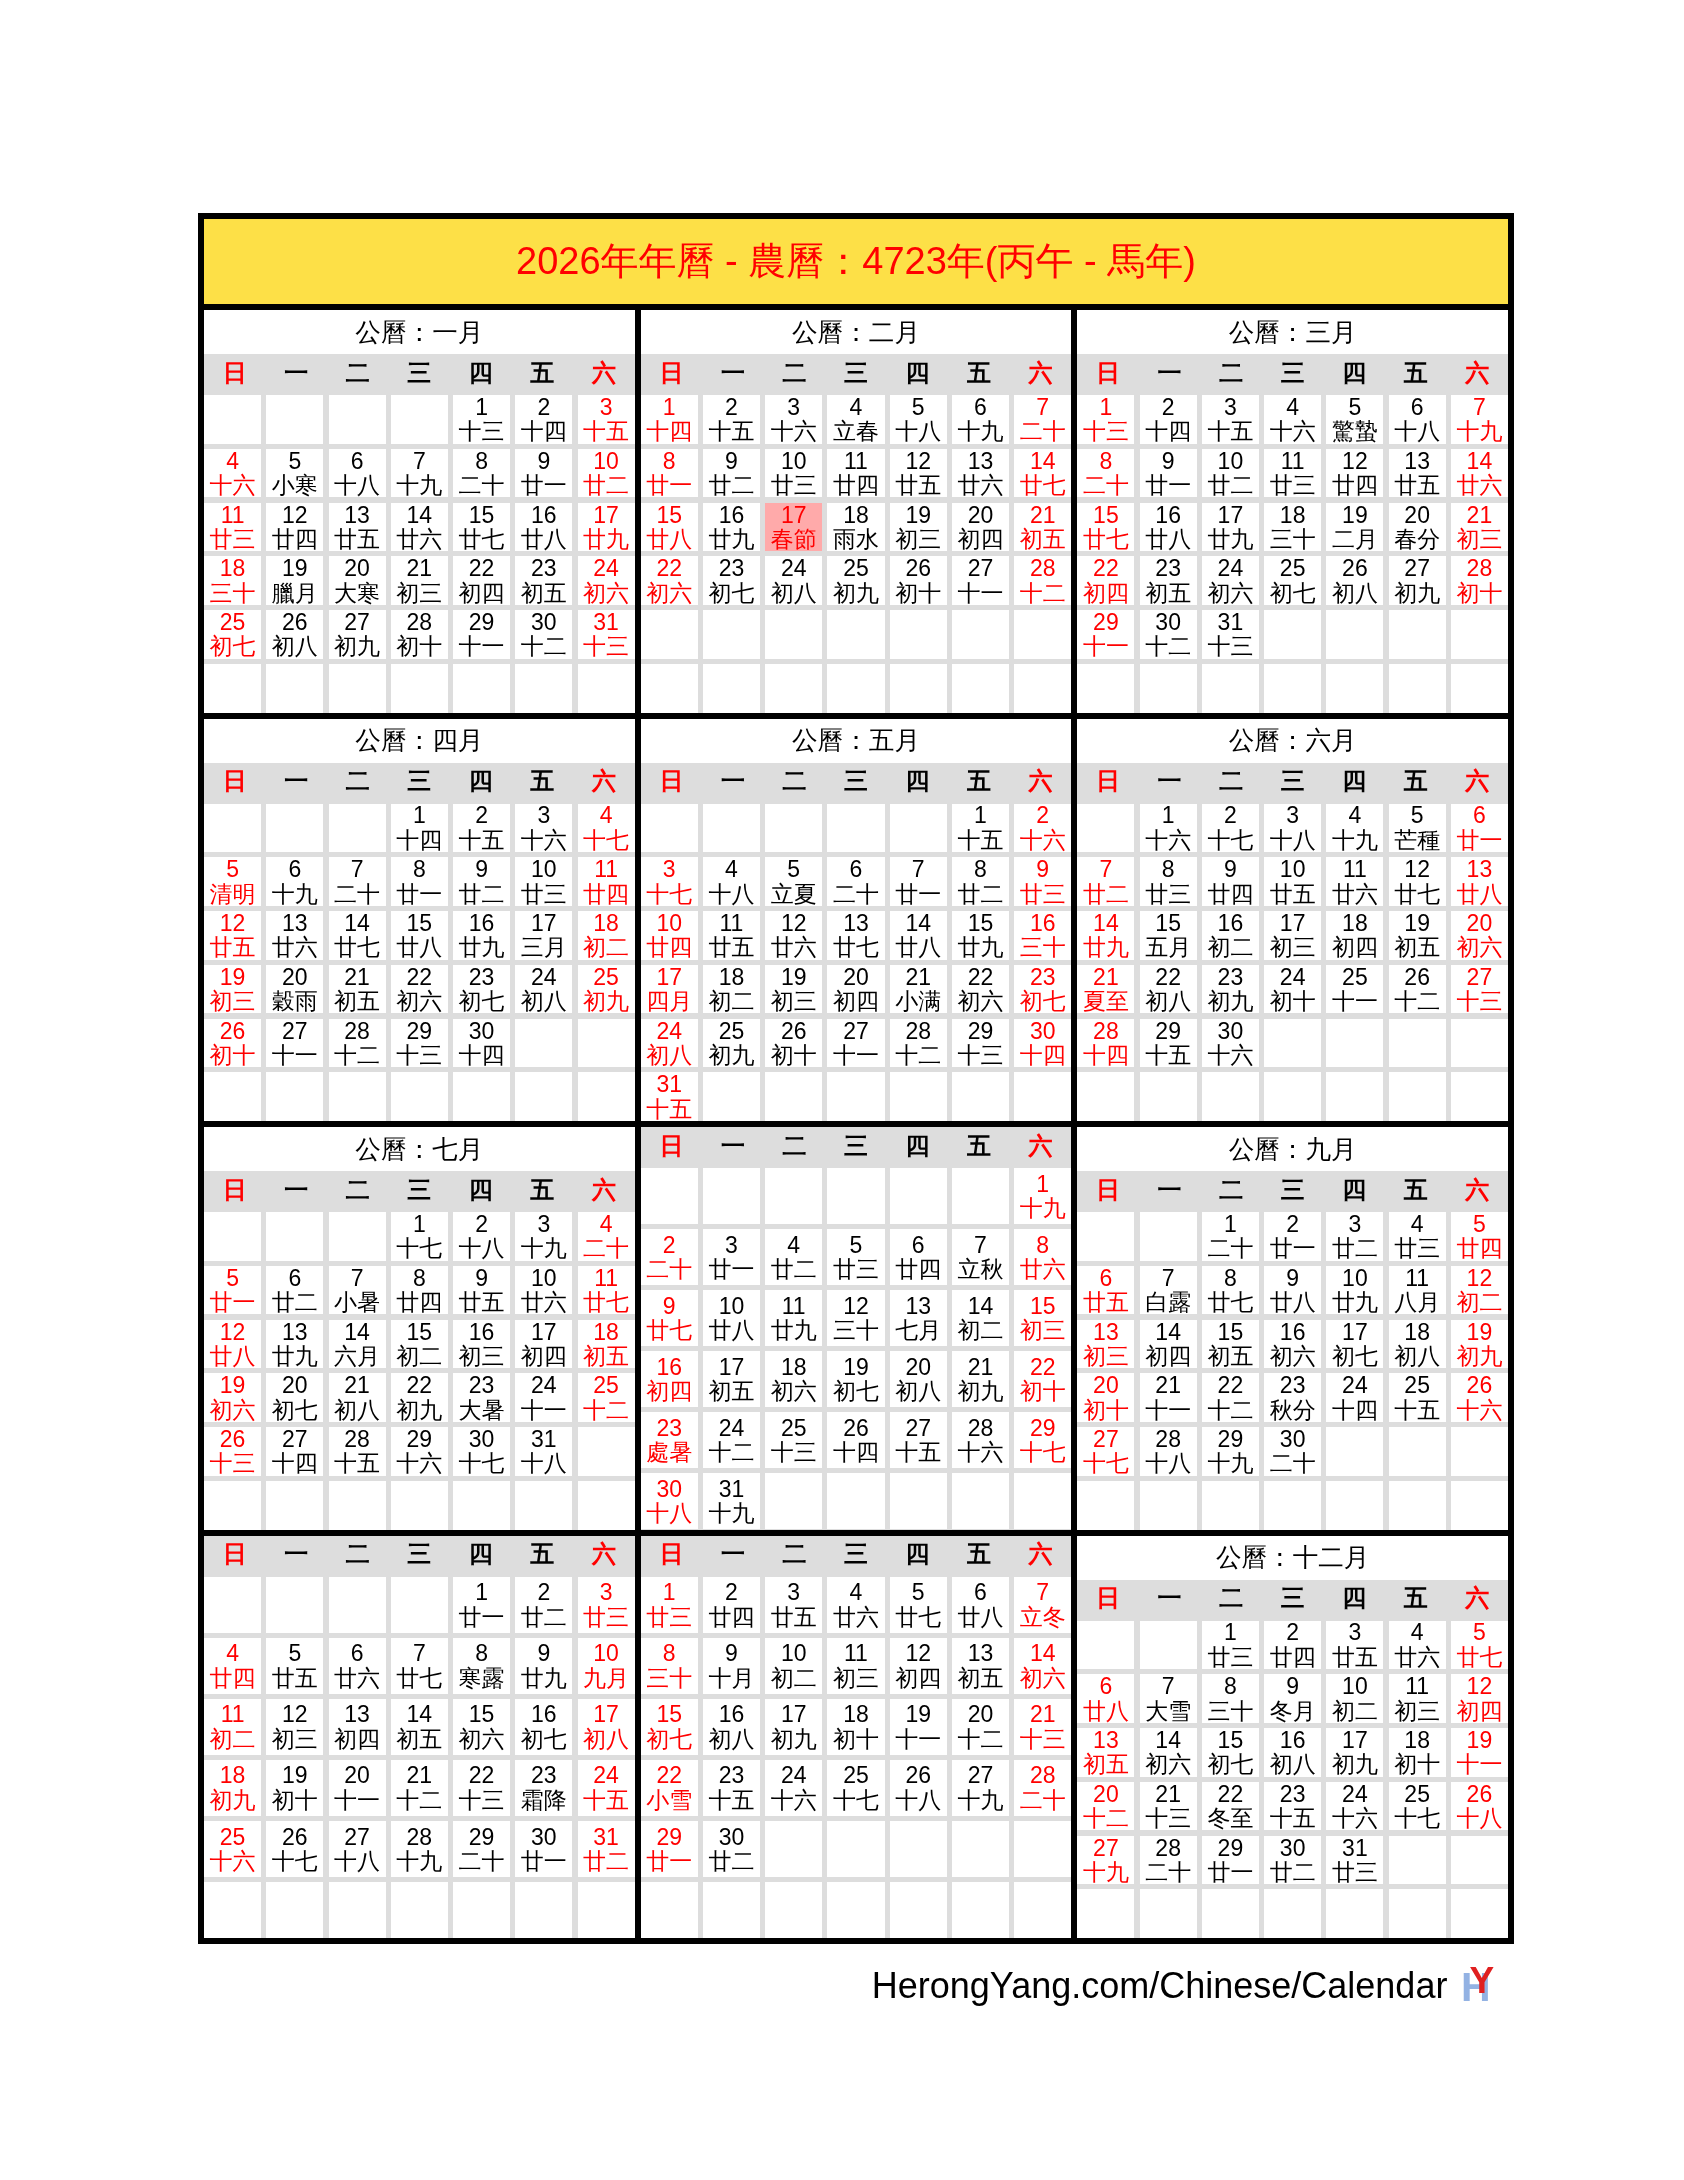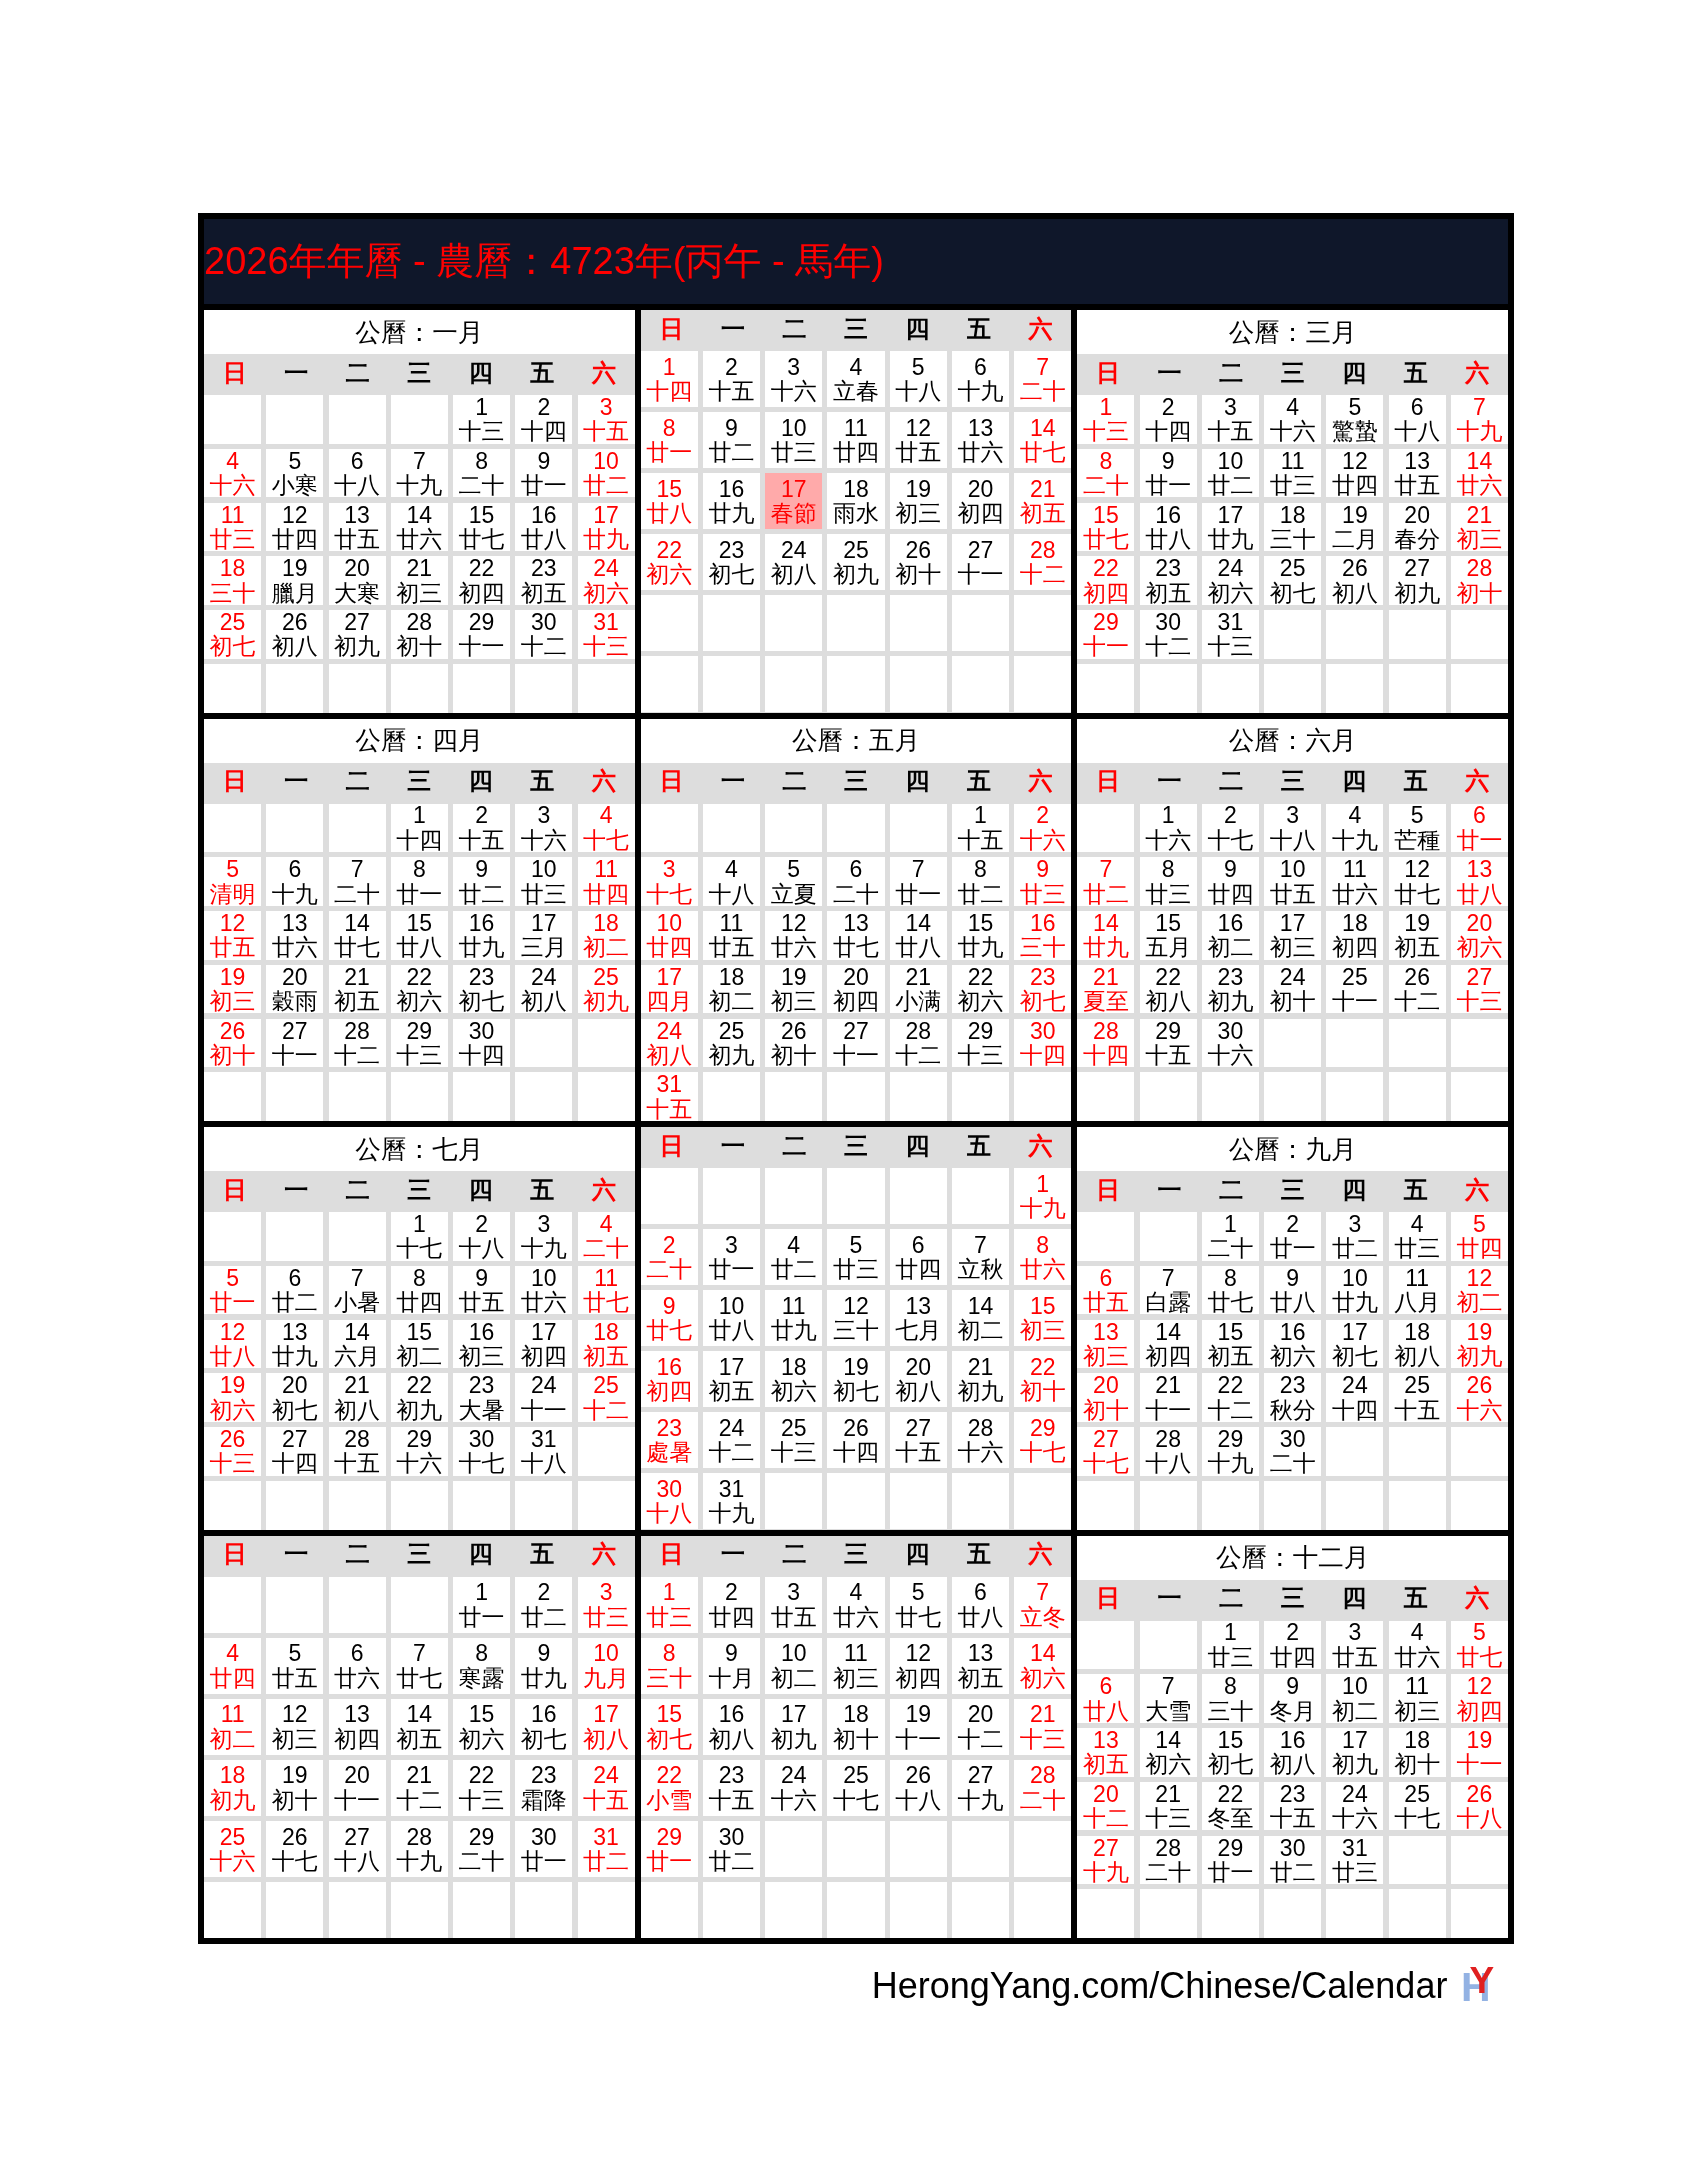--- a/index.html
+++ b/index.html
@@ -6,22 +6,22 @@
   body{
     width:1685px;height:2181px;position:relative;background:#fff;
     font-family:"Liberation Sans","DejaVu Sans",sans-serif;overflow:hidden;
   }
   .cal{
     position:absolute;left:198px;top:213px;width:1316px;height:1731px;
     box-sizing:border-box;border:6.8px solid var(--border-black,#000);
     background:#fff;display:flex;flex-direction:column;
   }
   .title-band{
-    flex:0 0 85px;display:flex;align-items:center;justify-content:flex-start;
-    border-bottom:6px solid var(--border-black,#000);background:#0f172a;
+    flex:0 0 85px;display:flex;align-items:center;justify-content:center;
+    border-bottom:6px solid var(--border-black,#000);background:#fde047;
   }
   .title{color:var(--accent-red,#f00);font-size:38px;white-space:nowrap}
   .months{
     flex:1;display:grid;grid-template-columns:repeat(3,1fr);
     grid-template-rows:repeat(4,1fr);gap:6px;background:var(--border-black,#000);
     min-height:0;
   }
   .month{background:#f0abfc;display:flex;flex-direction:column;min-height:0}
   .m-header{
     flex:0 0 44px;display:flex;align-items:center;justify-content:center;
@@ -204,20 +204,21 @@
           <div class="cell red"></div>
           <div class="cell"></div>
           <div class="cell"></div>
           <div class="cell"></div>
           <div class="cell"></div>
           <div class="cell"></div>
           <div class="cell red"></div>
         </div>
       </div>
       <div class="month">
+        <div class="m-header">公曆：二月</div>
         <div class="wd-row">
           <span class="red">日</span>
           <span class="">一</span>
           <span class="">二</span>
           <span class="">三</span>
           <span class="">四</span>
           <span class="">五</span>
           <span class="red">六</span>
         </div>
         <div class="weeks">

